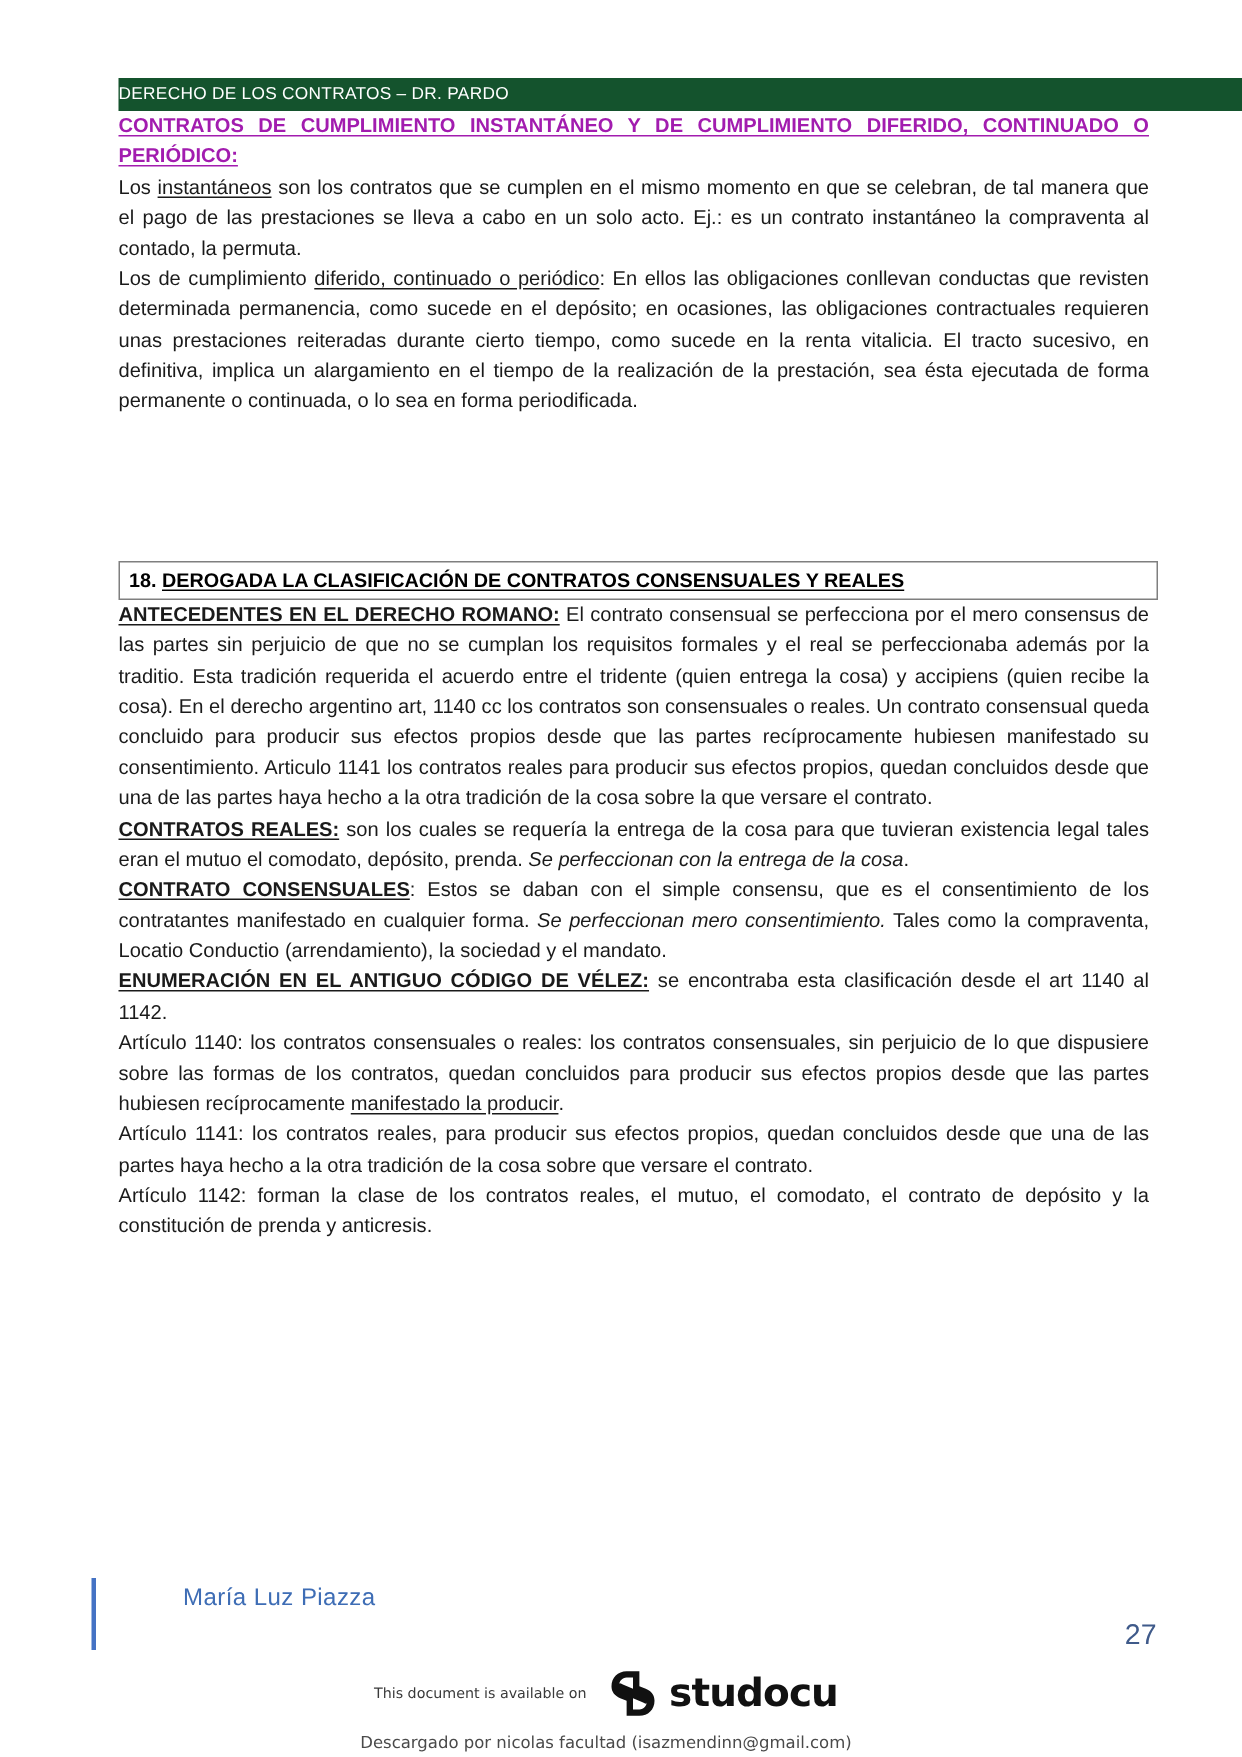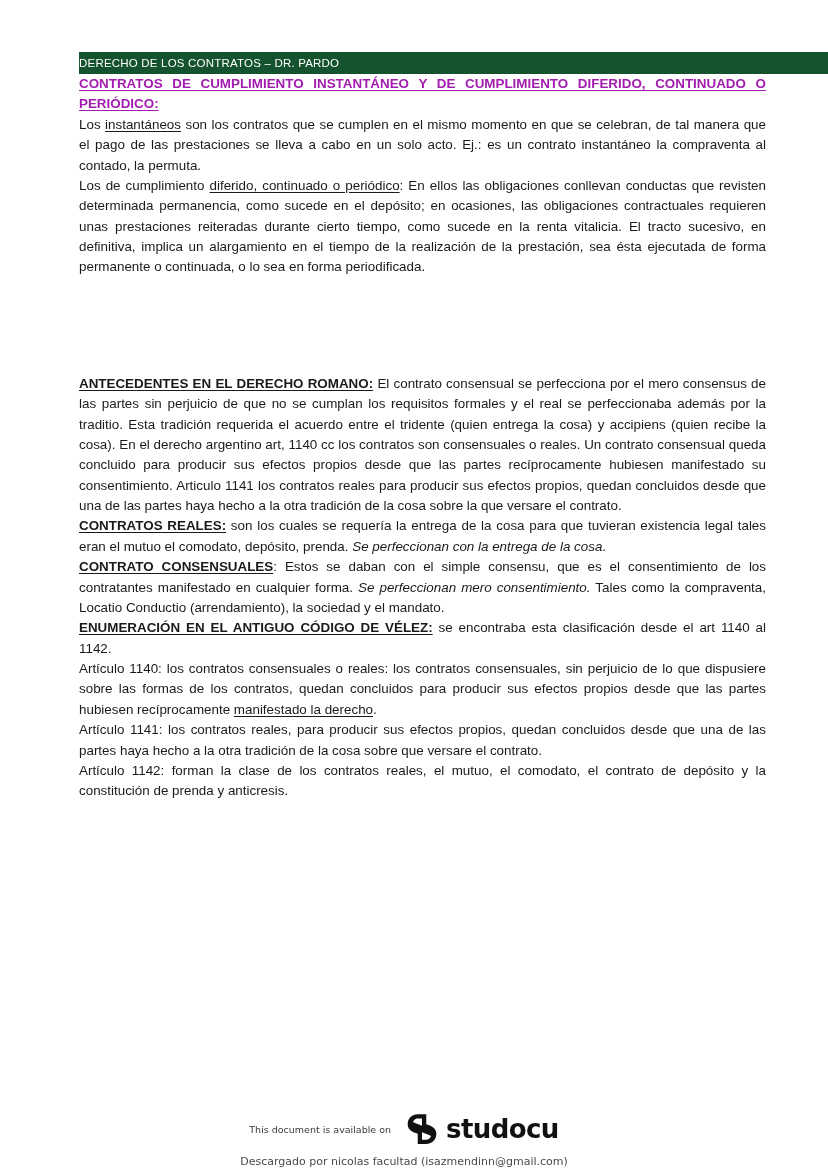--- a/index.html
+++ b/index.html
@@ -169,47 +169,55 @@
     <p class="para gap-top-18">
       <span>Los </span><span class="u">instantáneos</span><span> son los contratos que se cumplen en el mismo momento en que se celebran, de tal manera que el pago de las prestaciones se lleva a cabo en un solo acto. Ej.: es un contrato instantáneo la compraventa al contado, la permuta.</span>
     </p>
 
     <p class="para gap-top-18">
       <span>Los de cumplimiento </span><span class="u">diferido, continuado o periódico</span><span>: En ellos las obligaciones conllevan conductas que revisten determinada permanencia, como sucede en el depósito; en ocasiones, las obligaciones contractuales requieren unas prestaciones reiteradas durante cierto tiempo, como sucede en la renta vitalicia. El tracto sucesivo, en definitiva, implica un alargamiento en el tiempo de la realización de la prestación, sea ésta ejecutada de forma permanente o continuada, o lo sea en forma periodificada.</span>
     </p>
 
     <div class="spacer-block"></div>
 
+    <div class="boxed-title">
+      <span class="num">18. </span><span class="title-text">DEROGADA LA CLASIFICACIÓN DE CONTRATOS CONSENSUALES Y REALES</span>
+    </div>
 
     <p class="para gap-top-14">
       <span class="bu">ANTECEDENTES EN EL DERECHO ROMANO:</span><span> El contrato consensual se perfecciona por el mero consensus de las partes sin perjuicio de que no se cumplan los requisitos formales y el real se perfeccionaba además por la traditio. Esta tradición requerida el acuerdo entre el tridente (quien entrega la cosa) y accipiens (quien recibe la cosa). En el derecho argentino art, 1140 cc los contratos son consensuales o reales. Un contrato consensual queda concluido para producir sus efectos propios desde que las partes recíprocamente hubiesen manifestado su consentimiento. Articulo 1141 los contratos reales para producir sus efectos propios, quedan concluidos desde que una de las partes haya hecho a la otra tradición de la cosa sobre la que versare el contrato.</span>
     </p>
 
     <p class="para gap-top-18">
       <span class="bu">CONTRATOS REALES:</span><span> son los cuales se requería la entrega de la cosa para que tuvieran existencia legal tales eran el mutuo el comodato, depósito, prenda. </span><span class="i">Se perfeccionan con la entrega de la cosa</span><span>.</span>
     </p>
 
     <p class="para gap-top-18">
       <span class="bu">CONTRATO CONSENSUALES</span><span>: Estos se daban con el simple consensu, que es el consentimiento de los contratantes manifestado en cualquier forma. </span><span class="i">Se perfeccionan mero consentimiento.</span><span> Tales como la compraventa, Locatio Conductio (arrendamiento), la sociedad y el mandato.</span>
     </p>
 
     <p class="para gap-top-18">
       <span class="bu">ENUMERACIÓN EN EL ANTIGUO CÓDIGO DE VÉLEZ:</span><span> se encontraba esta clasificación desde el art 1140 al 1142.</span>
     </p>
 
     <p class="para gap-top-18">
-      <span>Artículo 1140: los contratos consensuales o reales: los contratos consensuales, sin perjuicio de lo que dispusiere sobre las formas de los contratos, quedan concluidos para producir sus efectos propios desde que las partes hubiesen recíprocamente </span><span class="u">manifestado la derecho</span><span>.</span>
+      <span>Artículo 1140: los contratos consensuales o reales: los contratos consensuales, sin perjuicio de lo que dispusiere sobre las formas de los contratos, quedan concluidos para producir sus efectos propios desde que las partes hubiesen recíprocamente </span><span class="u">manifestado la producir</span><span>.</span>
     </p>
 
     <p class="para gap-top-18">Artículo 1141: los contratos reales, para producir sus efectos propios, quedan concluidos desde que una de las partes haya hecho a la otra tradición de la cosa sobre que versare el contrato.</p>
 
     <p class="para gap-top-18">Artículo 1142: forman la clase de los contratos reales, el mutuo, el comodato, el contrato de depósito y la constitución de prenda y anticresis.</p>
 
   </div>
 
+  <div class="sig-wrap">
+    <div class="sig-bar"></div>
+    <div class="sig-name">María Luz Piazza</div>
+    <div class="page-number">27</div>
+  </div>
 
   <div class="studocu-footer">
     <div class="studocu-row">
       <span class="studocu-avail">This document is available on</span>
       <span class="studocu-brand">
         <span>
           <svg class="studocu-logo" width="34" height="34" viewBox="0 0 64 64" aria-hidden="true">
             <path fill="#111111" d="M40 4 H24 C13 4 5 12 5 23 C5 30 9 35 16 38 L24 41 V60 H40 C51 60 59 52 59 41 C59 34 55 29 48 26 L40 23 Z M24 12 H32 V26 L20 21 C16.5 19.6 14.5 17 14.5 22.5 C14.5 16.5 18.5 12 24 12 Z M40 52 H32 V38 L44 43 C47.5 44.4 49.5 47 49.5 41.5 C49.5 47.5 45.5 52 40 52 Z"></path>
           </svg>
         </span>

